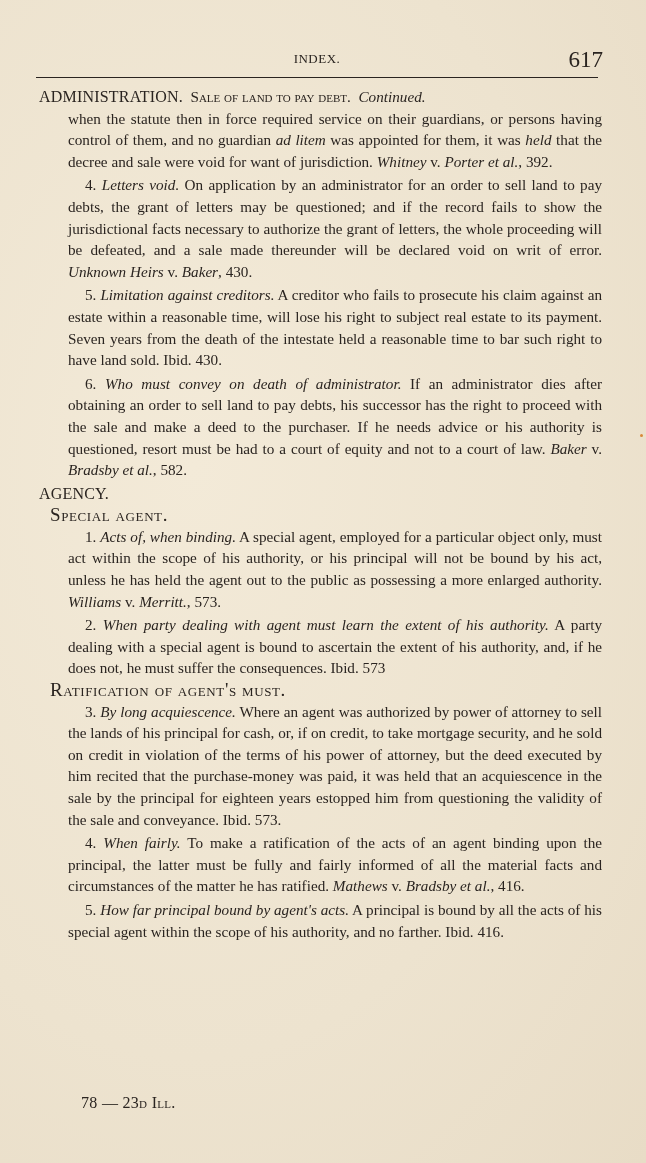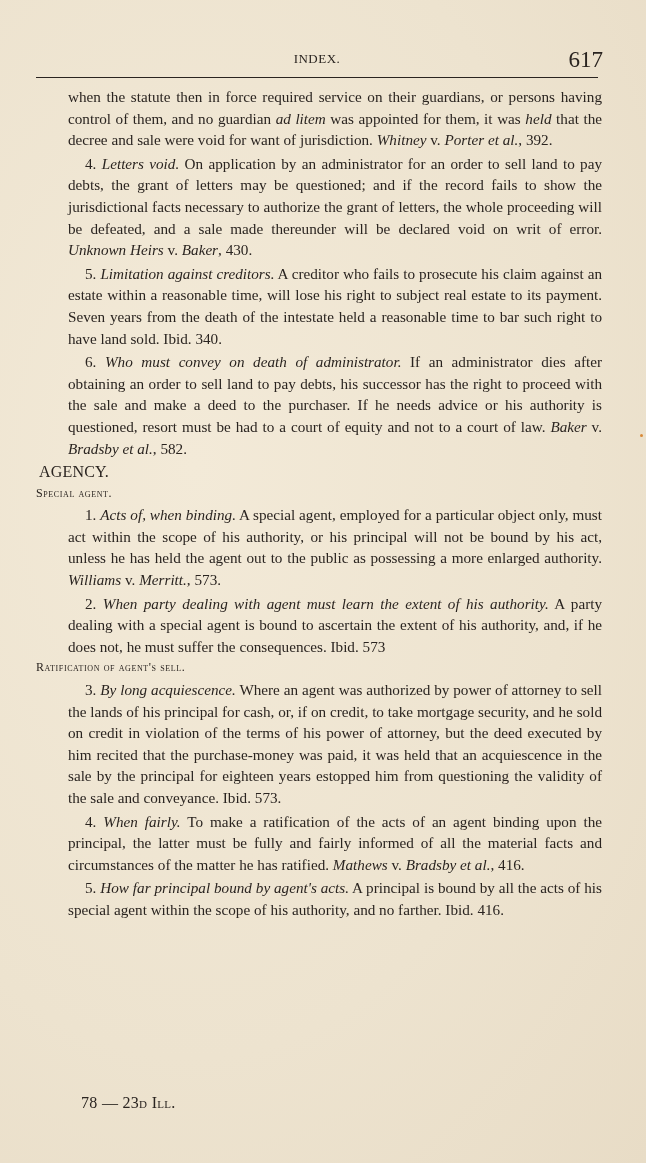--- a/index.html
+++ b/index.html
@@ -26,21 +26,21 @@
     position: absolute; top: 77px; left: 36px; width: 562px; height: 0;
     border-top: 1.6px solid #2a2420;
   }
   .body-text {
     position: absolute; top: 86px; left: 36px; width: 566px;
     font-size: 15.2px; line-height: 21.6px;
   }
   .heading-main { font-size: 16px; letter-spacing: 0.2px; margin-left: 3px; }
   .sc { font-variant: small-caps; }
   .cont { font-style: italic; }
-  .subhead { margin-left: 0; font-variant: small-caps; font-size: 12px; letter-spacing: 0.6px; }
+  .subhead { margin-left: 14px; font-variant: small-caps; font-size: 19px; letter-spacing: 0.6px; }
   .para {
     margin: 0 0 0 32px; text-align: justify; text-align-last: left;
     text-indent: 17px;
   }
   .para.cont-para { text-indent: 0; }
   .para + .para { margin-top: 2px; }
   .i { font-style: italic; }
   .gap-s { height: 2px; }
   .signature {
     position: absolute; top: 1094px; left: 81px; font-size: 16px; letter-spacing: 0.3px;
@@ -53,39 +53,44 @@
 <div class="page">
 
   <div class="running-head">
     <div class="running-title">INDEX.</div>
     <div class="page-number">617</div>
   </div>
   <div class="rule"></div>
 
   <div class="body-text">
 
+    <div>
+      <span class="heading-main">ADMINISTRATION.</span>&nbsp;
+      <span class="sc">Sale of land to pay debt.</span>&nbsp;
+      <span class="cont">Continued.</span>
+    </div>
 
     <p class="para cont-para"><span>when the statute then in force required service on their guardians, or persons having control of them, and no guardian </span><span class="i">ad litem</span><span> was appointed for them, it was </span><span class="i">held</span><span> that the decree and sale were void for want of jurisdiction. </span><span class="i">Whitney</span><span> v. </span><span class="i">Porter et al.</span><span>, 392.</span></p>
 
     <p class="para"><span>4. </span><span class="i">Letters void.</span><span> On application by an administrator for an order to sell land to pay debts, the grant of letters may be questioned; and if the record fails to show the jurisdictional facts necessary to authorize the grant of letters, the whole proceeding will be defeated, and a sale made thereunder will be declared void on writ of error. </span><span class="i">Unknown Heirs</span><span> v. </span><span class="i">Baker</span><span>, 430.</span></p>
 
-    <p class="para"><span>5. </span><span class="i">Limitation against creditors.</span><span> A creditor who fails to prosecute his claim against an estate within a reasonable time, will lose his right to subject real estate to its payment. Seven years from the death of the intestate held a reasonable time to bar such right to have land sold. Ibid. 340.</span></p>
+    <p class="para"><span>5. </span><span class="i">Limitation against creditors.</span><span> A creditor who fails to prosecute his claim against an estate within a reasonable time, will lose his right to subject real estate to its payment. Seven years from the death of the intestate held a reasonable time to bar such right to have land sold. Ibid. 430.</span></p>
 
     <p class="para"><span>6. </span><span class="i">Who must convey on death of administrator.</span><span> If an administrator dies after obtaining an order to sell land to pay debts, his successor has the right to proceed with the sale and make a deed to the purchaser. If he needs advice or his authority is questioned, resort must be had to a court of equity and not to a court of law. </span><span class="i">Baker</span><span> v. </span><span class="i">Bradsby et al.</span><span>, 582.</span></p>
 
     <div class="gap-s"></div>
 
     <div class="heading-main">AGENCY.</div>
     <div class="subhead">Special agent.</div>
 
     <p class="para"><span>1. </span><span class="i">Acts of, when binding.</span><span> A special agent, employed for a particular object only, must act within the scope of his authority, or his principal will not be bound by his act, unless he has held the agent out to the public as possessing a more enlarged authority. </span><span class="i">Williams</span><span> v. </span><span class="i">Merritt.</span><span>, 573.</span></p>
 
     <p class="para"><span>2. </span><span class="i">When party dealing with agent must learn the extent of his authority.</span><span> A party dealing with a special agent is bound to ascertain the extent of his authority, and, if he does not, he must suffer the consequences. Ibid. 573</span></p>
 
-    <div class="subhead">Ratification of agent's sell.</div>
+    <div class="subhead">Ratification of agent's must.</div>
 
     <p class="para"><span>3. </span><span class="i">By long acquiescence.</span><span> Where an agent was authorized by power of attorney to sell the lands of his principal for cash, or, if on credit, to take mortgage security, and he sold on credit in violation of the terms of his power of attorney, but the deed executed by him recited that the purchase-money was paid, it was held that an acquiescence in the sale by the principal for eighteen years estopped him from questioning the validity of the sale and conveyance. Ibid. 573.</span></p>
 
     <p class="para"><span>4. </span><span class="i">When fairly.</span><span> To make a ratification of the acts of an agent binding upon the principal, the latter must be fully and fairly informed of all the material facts and circumstances of the matter he has ratified. </span><span class="i">Mathews</span><span> v. </span><span class="i">Bradsby et al.</span><span>, 416.</span></p>
 
     <p class="para"><span>5. </span><span class="i">How far principal bound by agent's acts.</span><span> A principal is bound by all the acts of his special agent within the scope of his authority, and no farther. Ibid. 416.</span></p>
   </div>
 
   <div class="signature sc">78 — 23d Ill.</div>
   <div class="speck"></div>

